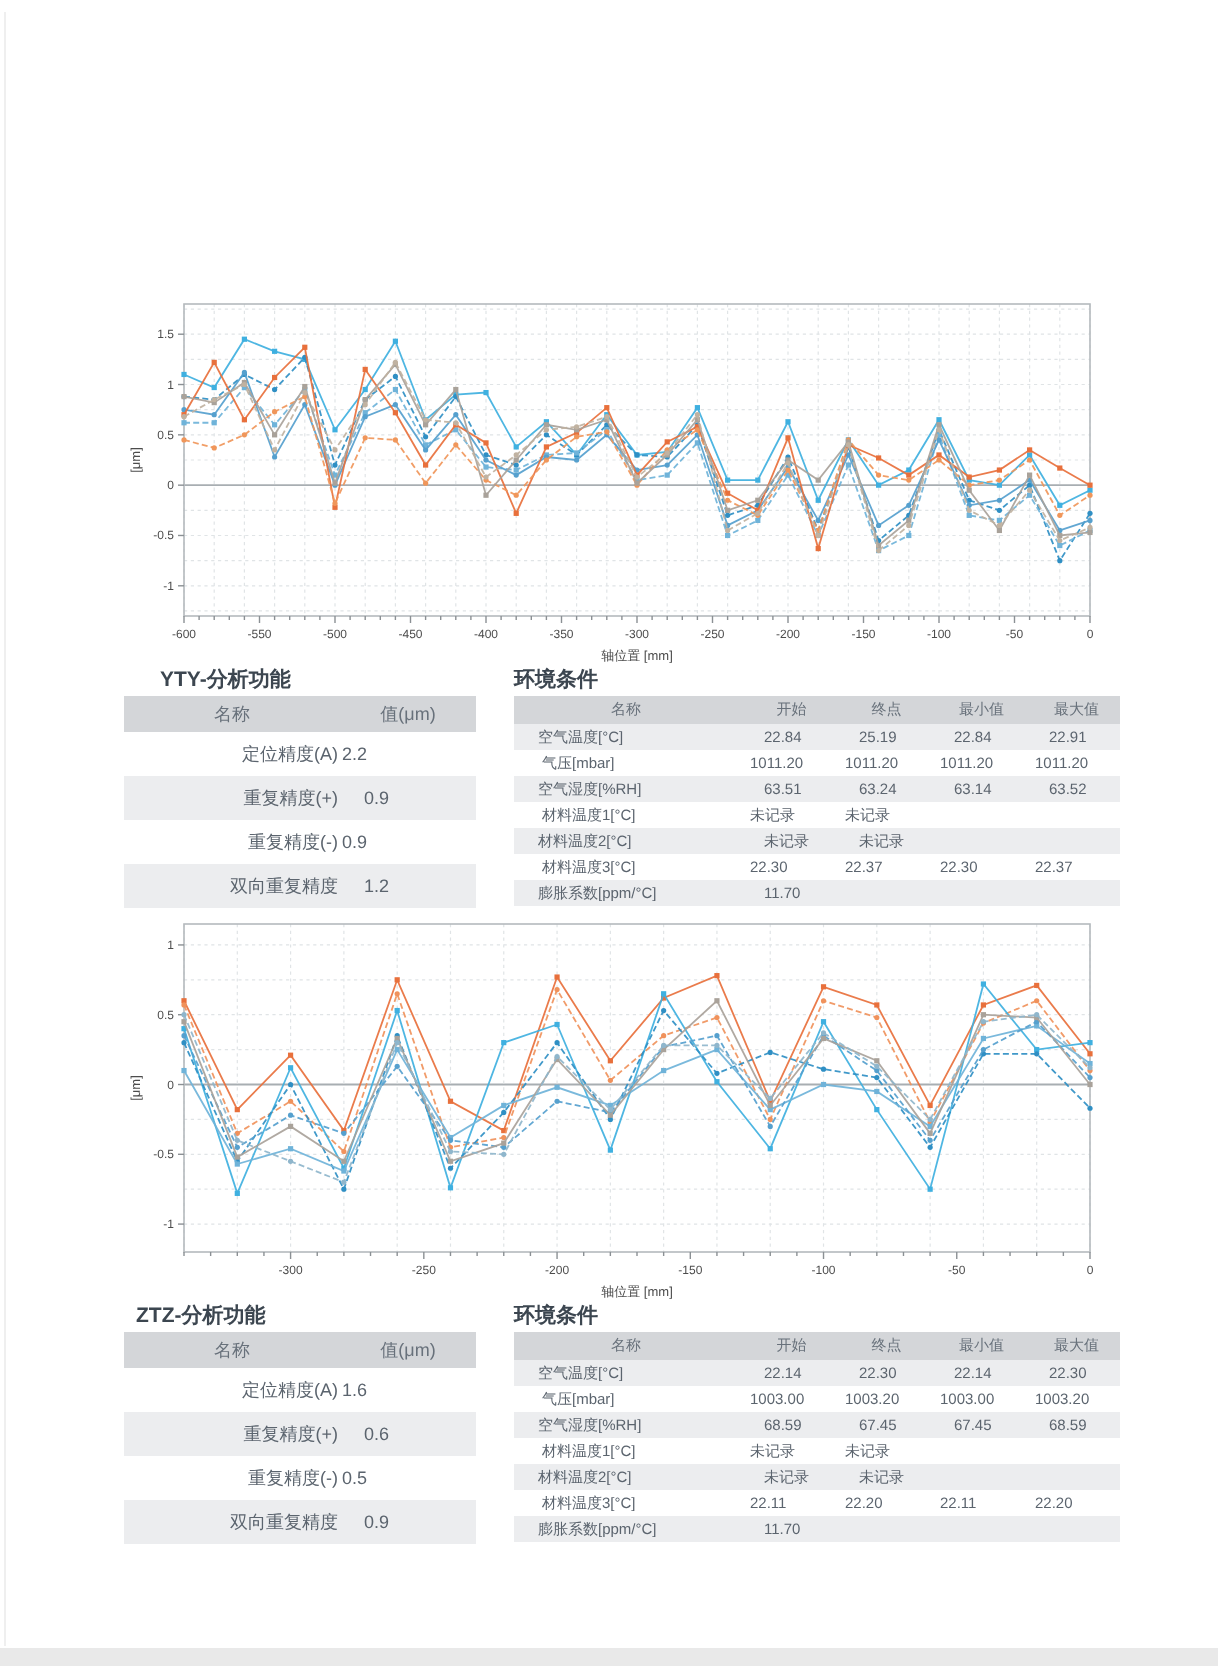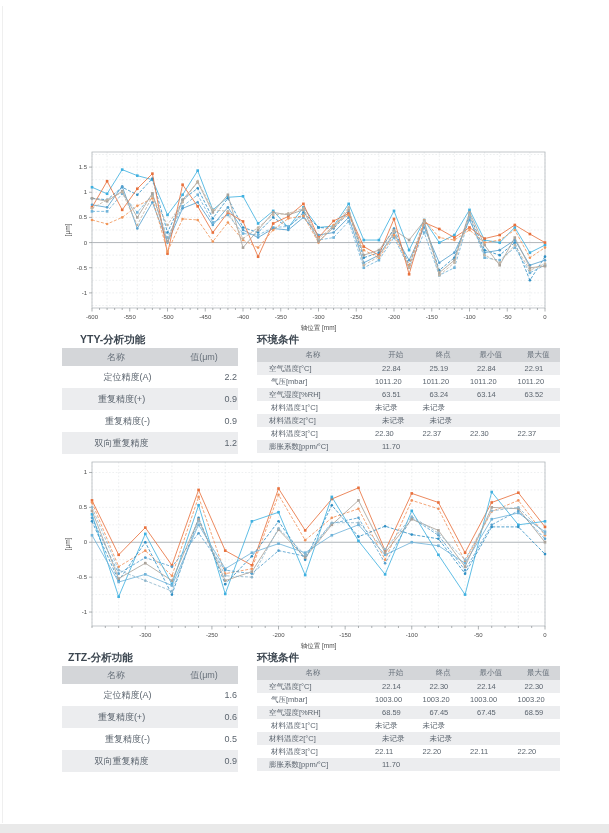--- a/index.html
+++ b/index.html
@@ -14,22 +14,22 @@
   #chart2{left:62px;top:456px;}
   .sec-title{position:absolute;margin:0;font-size:10.5px;font-weight:bold;color:#3c4650;}
   .tbl{position:absolute;border-collapse:collapse;table-layout:fixed;}
   .tbl th{background:#d4d6d9;color:#68717b;font-weight:normal;}
   .tbl td{color:#5b646e;}
   .tbl tr.shade td{background:#ecedef;padding-left:12px;}
   .analysis-tbl{width:176px;font-size:9px;}
   .analysis-tbl th{height:16px;}
   .analysis-tbl td{height:20px;}
   .analysis-tbl th:nth-child(1){width:106px;}
-  .analysis-tbl td.c0{text-align:center;padding-left:24px;}
-  .analysis-tbl td.c1{text-align:right;}
+  .analysis-tbl td.c0{text-align:right;padding-left:24px;}
+  .analysis-tbl td.c1{text-align:left;}
   .env-tbl{width:303px;font-size:7.5px;}
   .env-tbl th{height:12px;text-align:center;padding-left:5px;}
   .env-tbl th:nth-child(1){width:112px;text-align:center;padding-left:0;}
   .env-tbl td{height:11px;text-align:left;padding-left:5px;}
   .env-tbl td.c0{padding-left:14px;}
   #a1-title{left:62px;top:333px;margin-left:18px;} #e1-title{left:257px;top:333px;}
   #a1-tbl{left:62px;top:348px;}   #e1-tbl{left:257px;top:348px;}
   #a2-title{left:68px;top:651px;} #e2-title{left:257px;top:651px;}
   #a2-tbl{left:62px;top:666px;}   #e2-tbl{left:257px;top:666px;}
 </style>

